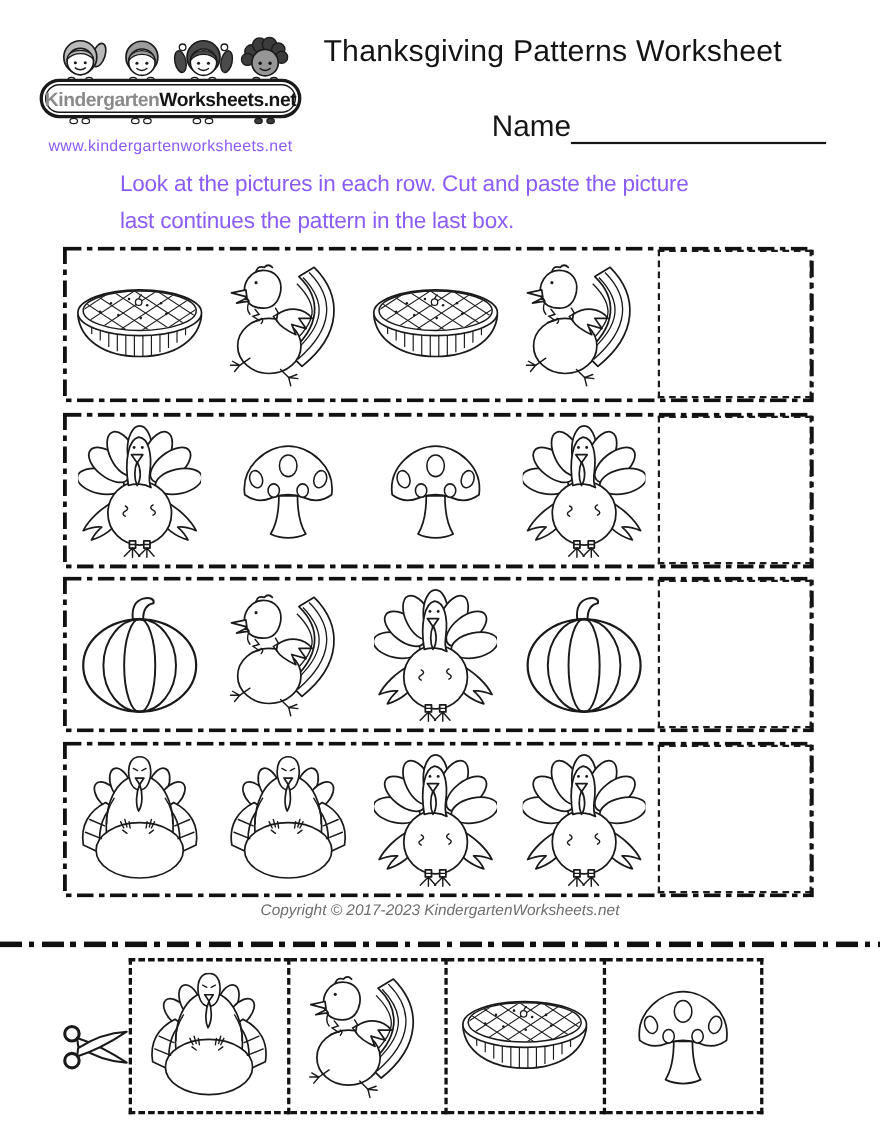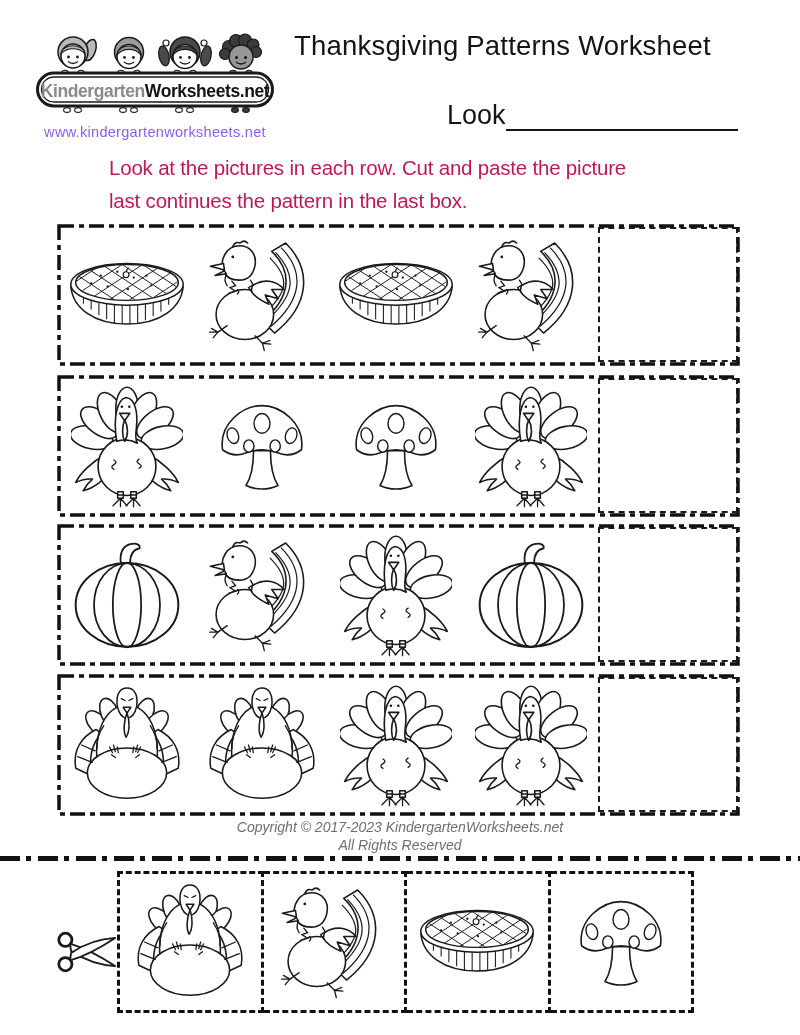--- a/index.html
+++ b/index.html
@@ -9,21 +9,21 @@
   
   .logo-wrap{position:absolute;left:34px;top:30px;width:242px;}
   .logo-url{margin-top:2px;text-align:center;font-size:14.5px;letter-spacing:.3px;color:#8b5cf6;}
 
   
   .title{position:absolute;left:294px;top:30px;font-size:27.5px;letter-spacing:.2px;color:#141414;white-space:nowrap;}
   .name-row{position:absolute;left:447px;top:100px;font-size:27px;white-space:nowrap;}
   .name-line{display:inline-block;width:232px;height:27px;border-bottom:2px solid #141414;vertical-align:bottom;}
 
   
-  .instructions{position:absolute;left:109px;top:151px;font-size:20.5px;line-height:33px;letter-spacing:-.2px;color:#be185d;}
+  .instructions{position:absolute;left:109px;top:151px;font-size:20.5px;line-height:33px;letter-spacing:-.2px;color:#8b5cf6;}
 
   
   .prow{position:absolute;left:57px;width:683px;height:142px;}
   .prow.r1{top:224px}.prow.r2{top:375px}.prow.r3{top:524px}.prow.r4{top:674px}
   .prow .dashrect{position:absolute;left:0;top:0;width:100%;height:100%;}
   .row-items{position:absolute;left:3px;top:3px;width:538px;height:136px;display:flex;align-items:center;}
   .row-items .pic{flex:1;display:flex;align-items:center;justify-content:center;}
   .answer-box{position:absolute;left:541px;top:3px;width:136px;height:131px;border:2px dashed #1a1a1a;}
 
   
@@ -273,21 +273,21 @@
       <g fill="#3c3c3c" stroke="#1a1a1a" stroke-width="1.1">
         <ellipse cx="200" cy="80" rx="3.4" ry="2.4"></ellipse>
           <ellipse cx="211" cy="80" rx="3.4" ry="2.4"></ellipse>
       </g>
     </svg>
     <div class="logo-url">www.kindergartenworksheets.net</div>
   </div>
 
   <div class="title">Thanksgiving Patterns Worksheet</div>
   <div class="name-row">
-    <span>Look</span><span class="name-line"></span>
+    <span>Name</span><span class="name-line"></span>
   </div>
 
   <div class="instructions">
     <div>Look at the pictures in each row. Cut and paste the picture</div>
     <div>last continues the pattern in the last box.</div>
   </div>
 
   <div class="prow r1">
     <svg class="dashrect" viewBox="0 0 683 142" preserveAspectRatio="none">
         <rect x="2" y="2" width="679" height="138" fill="none" stroke="#111" stroke-width="3.5" stroke-dasharray="15 5 5 5"></rect>
@@ -396,21 +396,20 @@
           <svg aria-hidden="true">
             <use href="#sym-turkey-stand"></use>
           </svg>
         </span>
       </div>
     <div class="answer-box"></div>
   </div>
 
   <div class="copyright">
     <div>Copyright © 2017-2023 KindergartenWorksheets.net</div>
-    <div>All Rights Reserved</div>
   </div>
 
   <div class="cutline"></div>
   <div class="scissors">
     <svg>
         <use href="#sym-scissors"></use>
       </svg>
   </div>
   <div class="cut-strip">
     <div class="cut-box">

